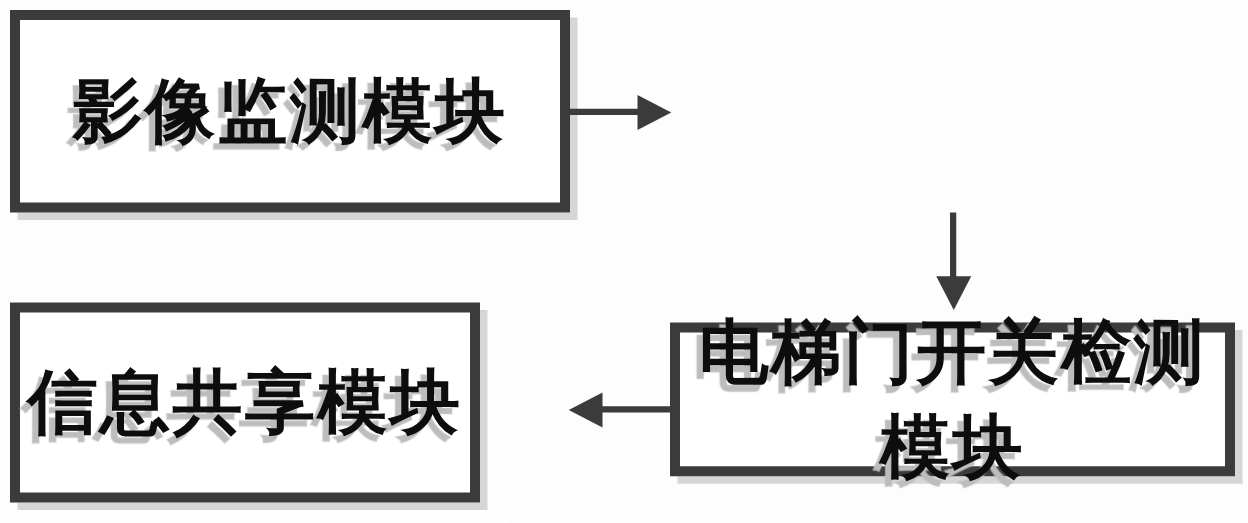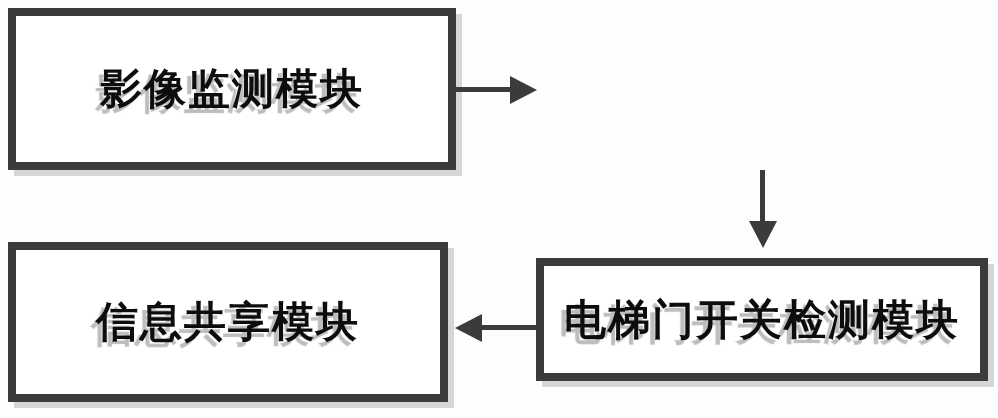--- a/index.html
+++ b/index.html
@@ -17,33 +17,33 @@
     background: var(--fill, #ffffff);
     border: 8px solid var(--border, #3b3b3b);
     box-shadow: 6px 6px 0 var(--boxshadow, #d6d6d6);
     display: flex;
     align-items: center;
     justify-content: center;
   }
   .node-label {
     display: block;
     width: 100%;
-    font-size: 42px;
+    font-size: 56px;
     font-weight: bold;
     letter-spacing: 2px;
     line-height: 76px;
     color: var(--ink, #0d0d0d);
     text-shadow: -5px 5px 1px var(--ghost, #bdbdbd);
     text-align: center;
     word-break: break-all;
   }
   .node-image-monitoring   { left: 8px;   top: 8px;   width: 448px; height: 162px; }
   .node-position-detection { left: 536px; top: 5px;   width: 452px; height: 165px; }
   .node-door-detection     { left: 536px; top: 258px; width: 452px; height: 123px; }
-  .node-info-sharing       { left: 8px;   top: 242px; width: 440px; height: 160px; }
+  .node-info-sharing       { left: 8px;   top: 242px; width: 376px; height: 160px; }
 
   .edge-line { position: absolute; background: var(--border, #3b3b3b); }
   .edge-head { position: absolute; width: 0; height: 0; }
 
   .line-img-pos  { left: 456px; top: 87px;  width: 58px; height: 5px; }
   .head-right    { left: 510px; top: 76px;
                    border-top: 14px solid transparent;
                    border-bottom: 14px solid transparent;
                    border-left: 27px solid var(--border, #3b3b3b); }
 

